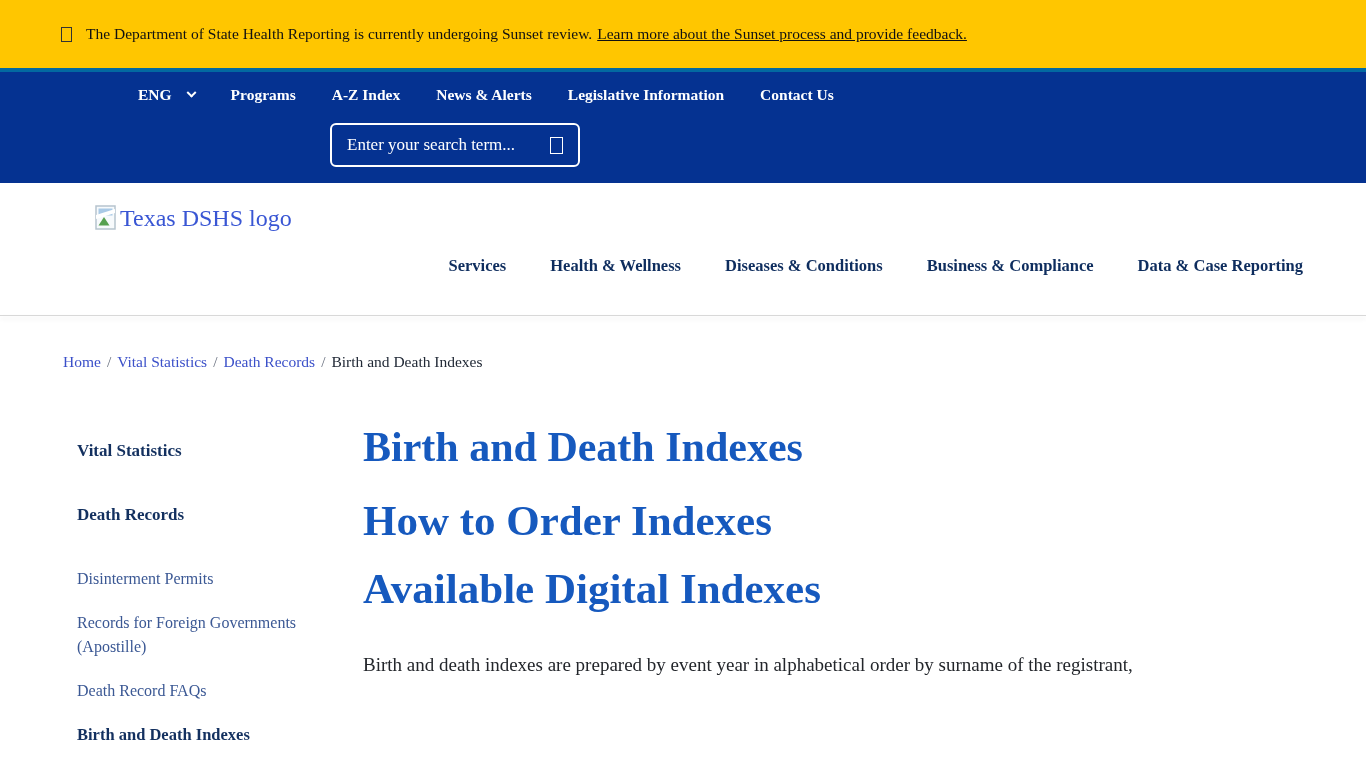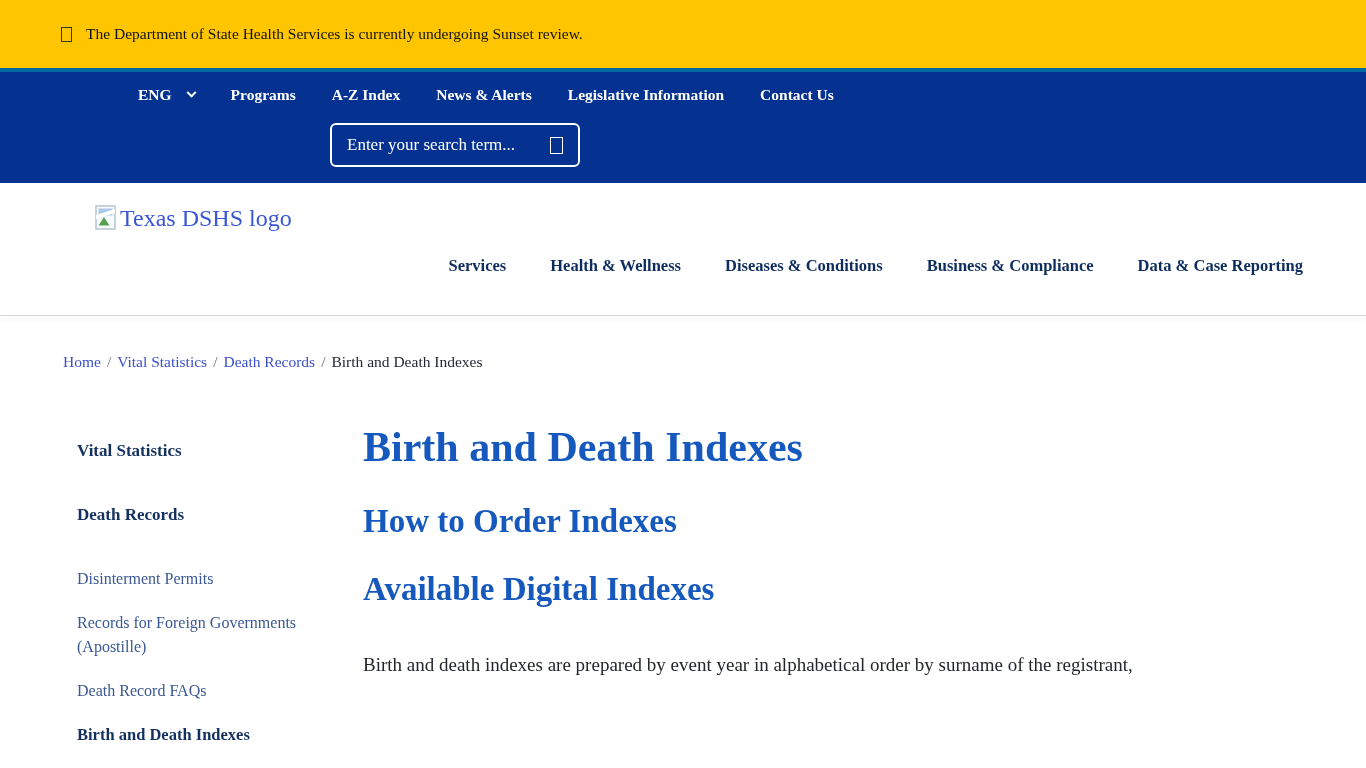--- a/index.html
+++ b/index.html
@@ -50,33 +50,34 @@
   
   .content { display:flex; margin-top:50px; }
   .sidebar { width:363px; padding:18px 0 0 77px; flex:0 0 auto; }
   .side-item { font-size:16px; color:#3b5894; line-height:24px; margin-bottom:20px;
                max-width:240px; cursor:pointer; }
   .side-item.bold { font-weight:bold; font-size:17px; color:#13305f; margin-bottom:40px; }
   .side-item.bold-current { font-weight:bold; font-size:16.5px; color:#13305f; margin-bottom:20px; }
 
   .main { width:863px; padding-right:60px; }
   h1.page-title { color:#1659be; font-size:42px; line-height:52px; font-weight:bold; }
-  h2.section-heading { color:#1659be; font-size:33px; line-height:40px;
+  h2.section-heading { color:#1659be; font-size:43px; line-height:40px;
                        font-weight:bold; margin-top:28px; }
   .para { font-size:19px; line-height:28px; color:#23262b; margin-top:28px; }
   .para a { color:#3a50d2; text-decoration:underline; cursor:pointer; }
   .gap-spacer { display:inline-block; width:22px; }
   .para2 { margin-top:42px; }
 </style>
 </head>
 <body>
 
 <div class="banner">
   <span class="tofu"></span>
-  <span>The Department of State Health Services is currently undergoing Sunset review.</span>
+  <span>The Department of State Health Reporting is currently undergoing Sunset review.</span>
+  <a>Learn more about the Sunset process and provide feedback.</a>
 </div>
 
 <div class="bluebar">
   <div class="utilnav">
     <span class="lang">
       <span>ENG</span>
       <span class="chev"></span>
     </span>
     <span class="item">Programs</span>
     <span class="item">A-Z Index</span>

